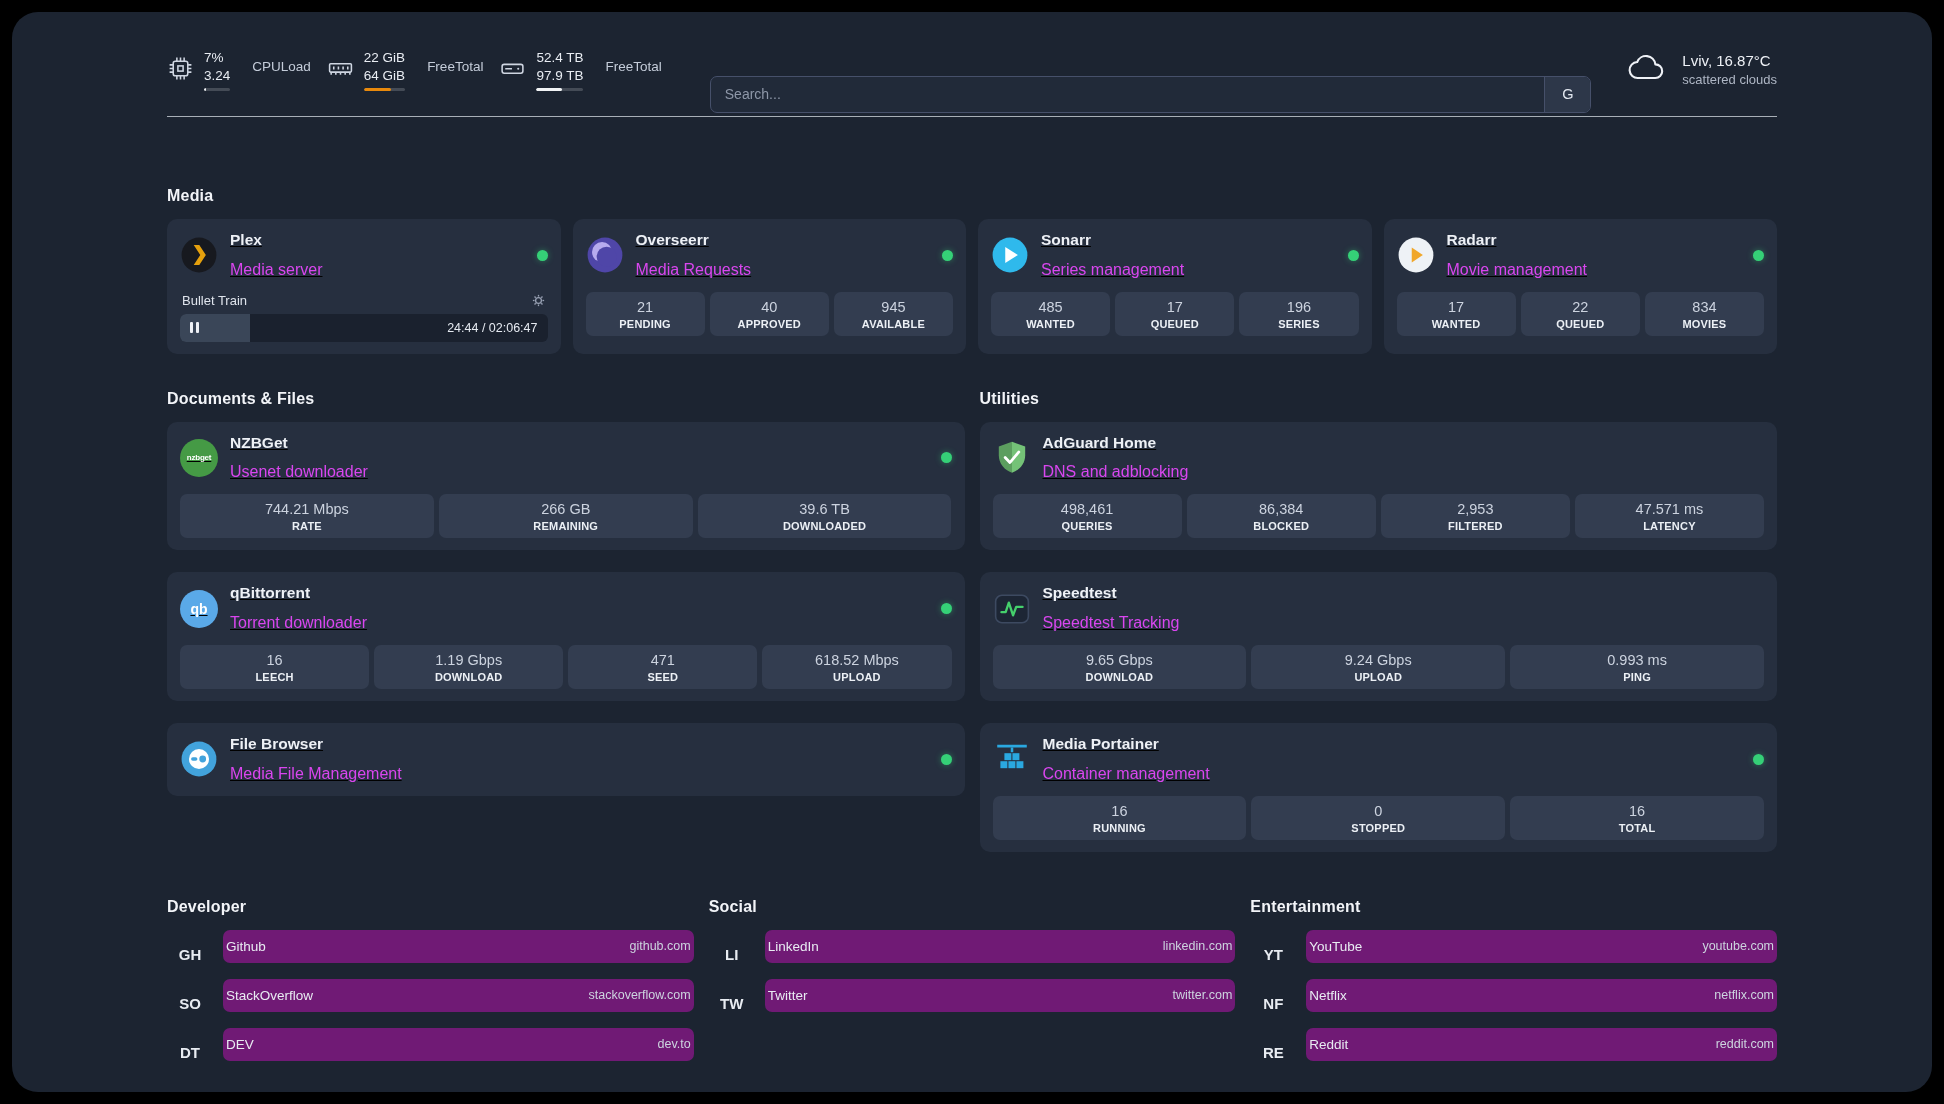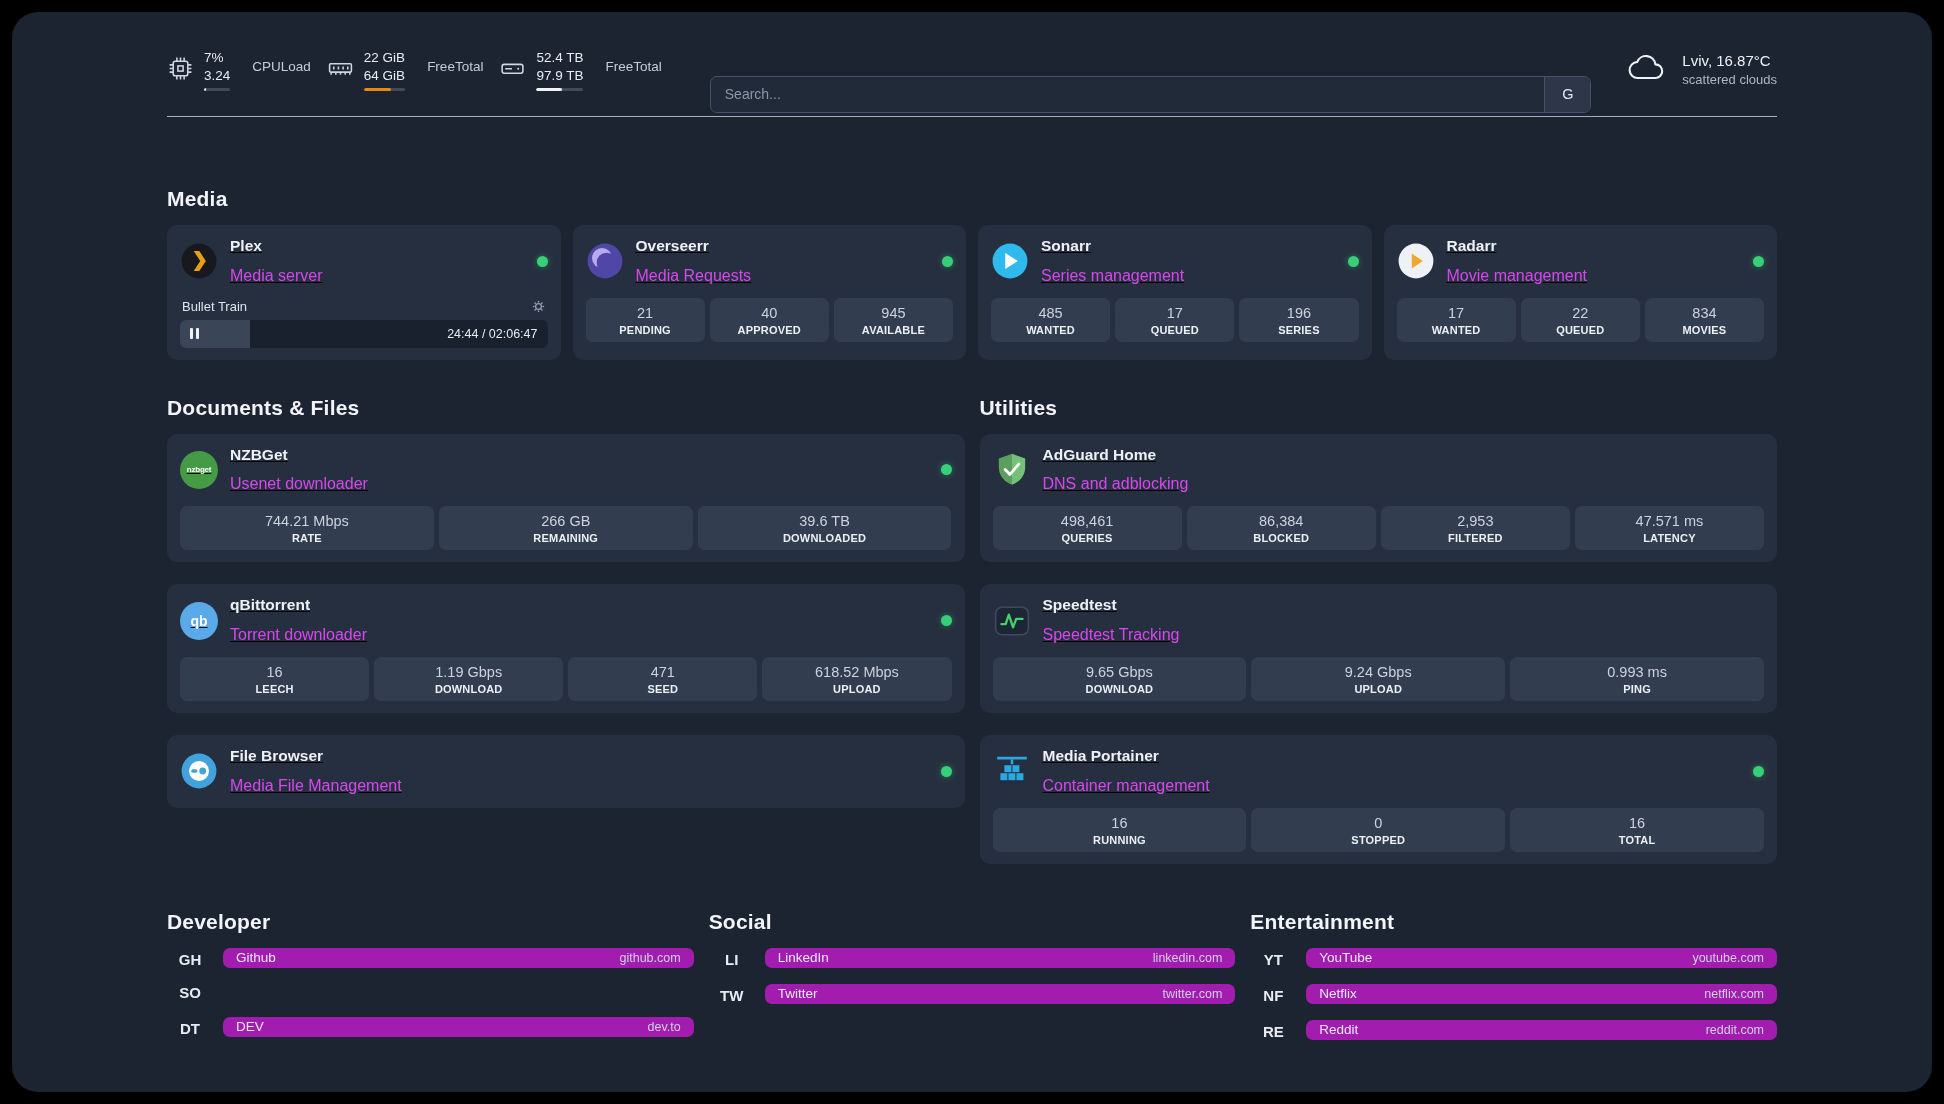--- a/index.html
+++ b/index.html
@@ -37,21 +37,21 @@
     color: #e4e9f1; font-size: 14.5px; cursor: pointer; }
 
   .weather { display: flex; align-items: center; gap: 13px; margin-left: 36px; }
   .weather-texts { display: flex; flex-direction: column; line-height: 1.35; }
   .weather-loc { font-size: 15px; color: #eef1f6; }
   .weather-cond { font-size: 13px; color: #aeb6c4; }
 
   .divider { height: 1px; background: rgba(223,228,236,0.72); margin-top: 22px; }
 
   
-  .section-title { font-size: 21px; font-weight: 700; color: #f2f4f8; letter-spacing: 0.2px; }
+  .section-title { font-size: 16px; font-weight: 700; color: #f2f4f8; letter-spacing: 0.2px; }
   .media-title { margin-top: 70px; }
   .media-row { display: flex; gap: 12px; margin-top: 14px; }
 
   .card { background: #262f3f; border-radius: 10px; padding: 12px 13px; position: relative; cursor: pointer; }
   .media-row .card { flex: 1 1 0; }
   .card-header { display: flex; align-items: center; gap: 12px; text-decoration: underline; }
   .app-icon { width: 38px; height: 38px; flex: 0 0 auto; display: flex; align-items: center; justify-content: center; }
   .icon-circle { width: 38px; height: 38px; border-radius: 50%; display: flex; align-items: center; justify-content: center; }
   .icon-nzbget { background: #459a45; }
   .icon-nzbget span { font-size: 8px; font-weight: 700; color: #fff; letter-spacing: -0.2px; }
@@ -85,21 +85,21 @@
   .col .card { margin-top: 22px; }
   .col .card:first-of-type { margin-top: 14px; }
 
   
   .bookmarks { display: grid; grid-template-columns: 1fr 1fr 1fr; column-gap: 15px; margin-top: 46px; align-items: start; }
   .bm-row { display: flex; align-items: flex-end; margin-top: 16px; }
   .bm-col .bm-row:first-of-type { margin-top: 14px; }
   .bm-abbr { flex: 0 0 46px; display: flex; align-items: center; justify-content: center;
     font-size: 15px; font-weight: 700; color: #e8ecf2; }
   .bm-link { flex: 1; display: flex; align-items: center; justify-content: space-between;
-    height: 20px; background: #a21caf; border-radius: 7px; padding: 0 13px; margin-left: 10px; cursor: pointer; }
+    height: 33px; background: #701a75; border-radius: 7px; padding: 0 3px; margin-left: 10px; cursor: pointer; }
   .bm-name { font-size: 13.5px; color: #e8ecf2; }
   .bm-url { font-size: 12.5px; color: #cdd4df; }
 </style>
 </head>
 <body>
 
 <div class="window">
   <div class="content">
 
     <div class="header">
@@ -542,20 +542,24 @@
         <h2 class="section-title">Developer</h2>
         <div class="bm-row">
           <span class="bm-abbr">GH</span>
           <div class="bm-link">
             <span class="bm-name">Github</span>
             <span class="bm-url">github.com</span>
           </div>
         </div>
         <div class="bm-row">
           <span class="bm-abbr">SO</span>
+          <div class="bm-link">
+            <span class="bm-name">StackOverflow</span>
+            <span class="bm-url">stackoverflow.com</span>
+          </div>
         </div>
         <div class="bm-row">
           <span class="bm-abbr">DT</span>
           <div class="bm-link">
             <span class="bm-name">DEV</span>
             <span class="bm-url">dev.to</span>
           </div>
         </div>
       </div>
 

